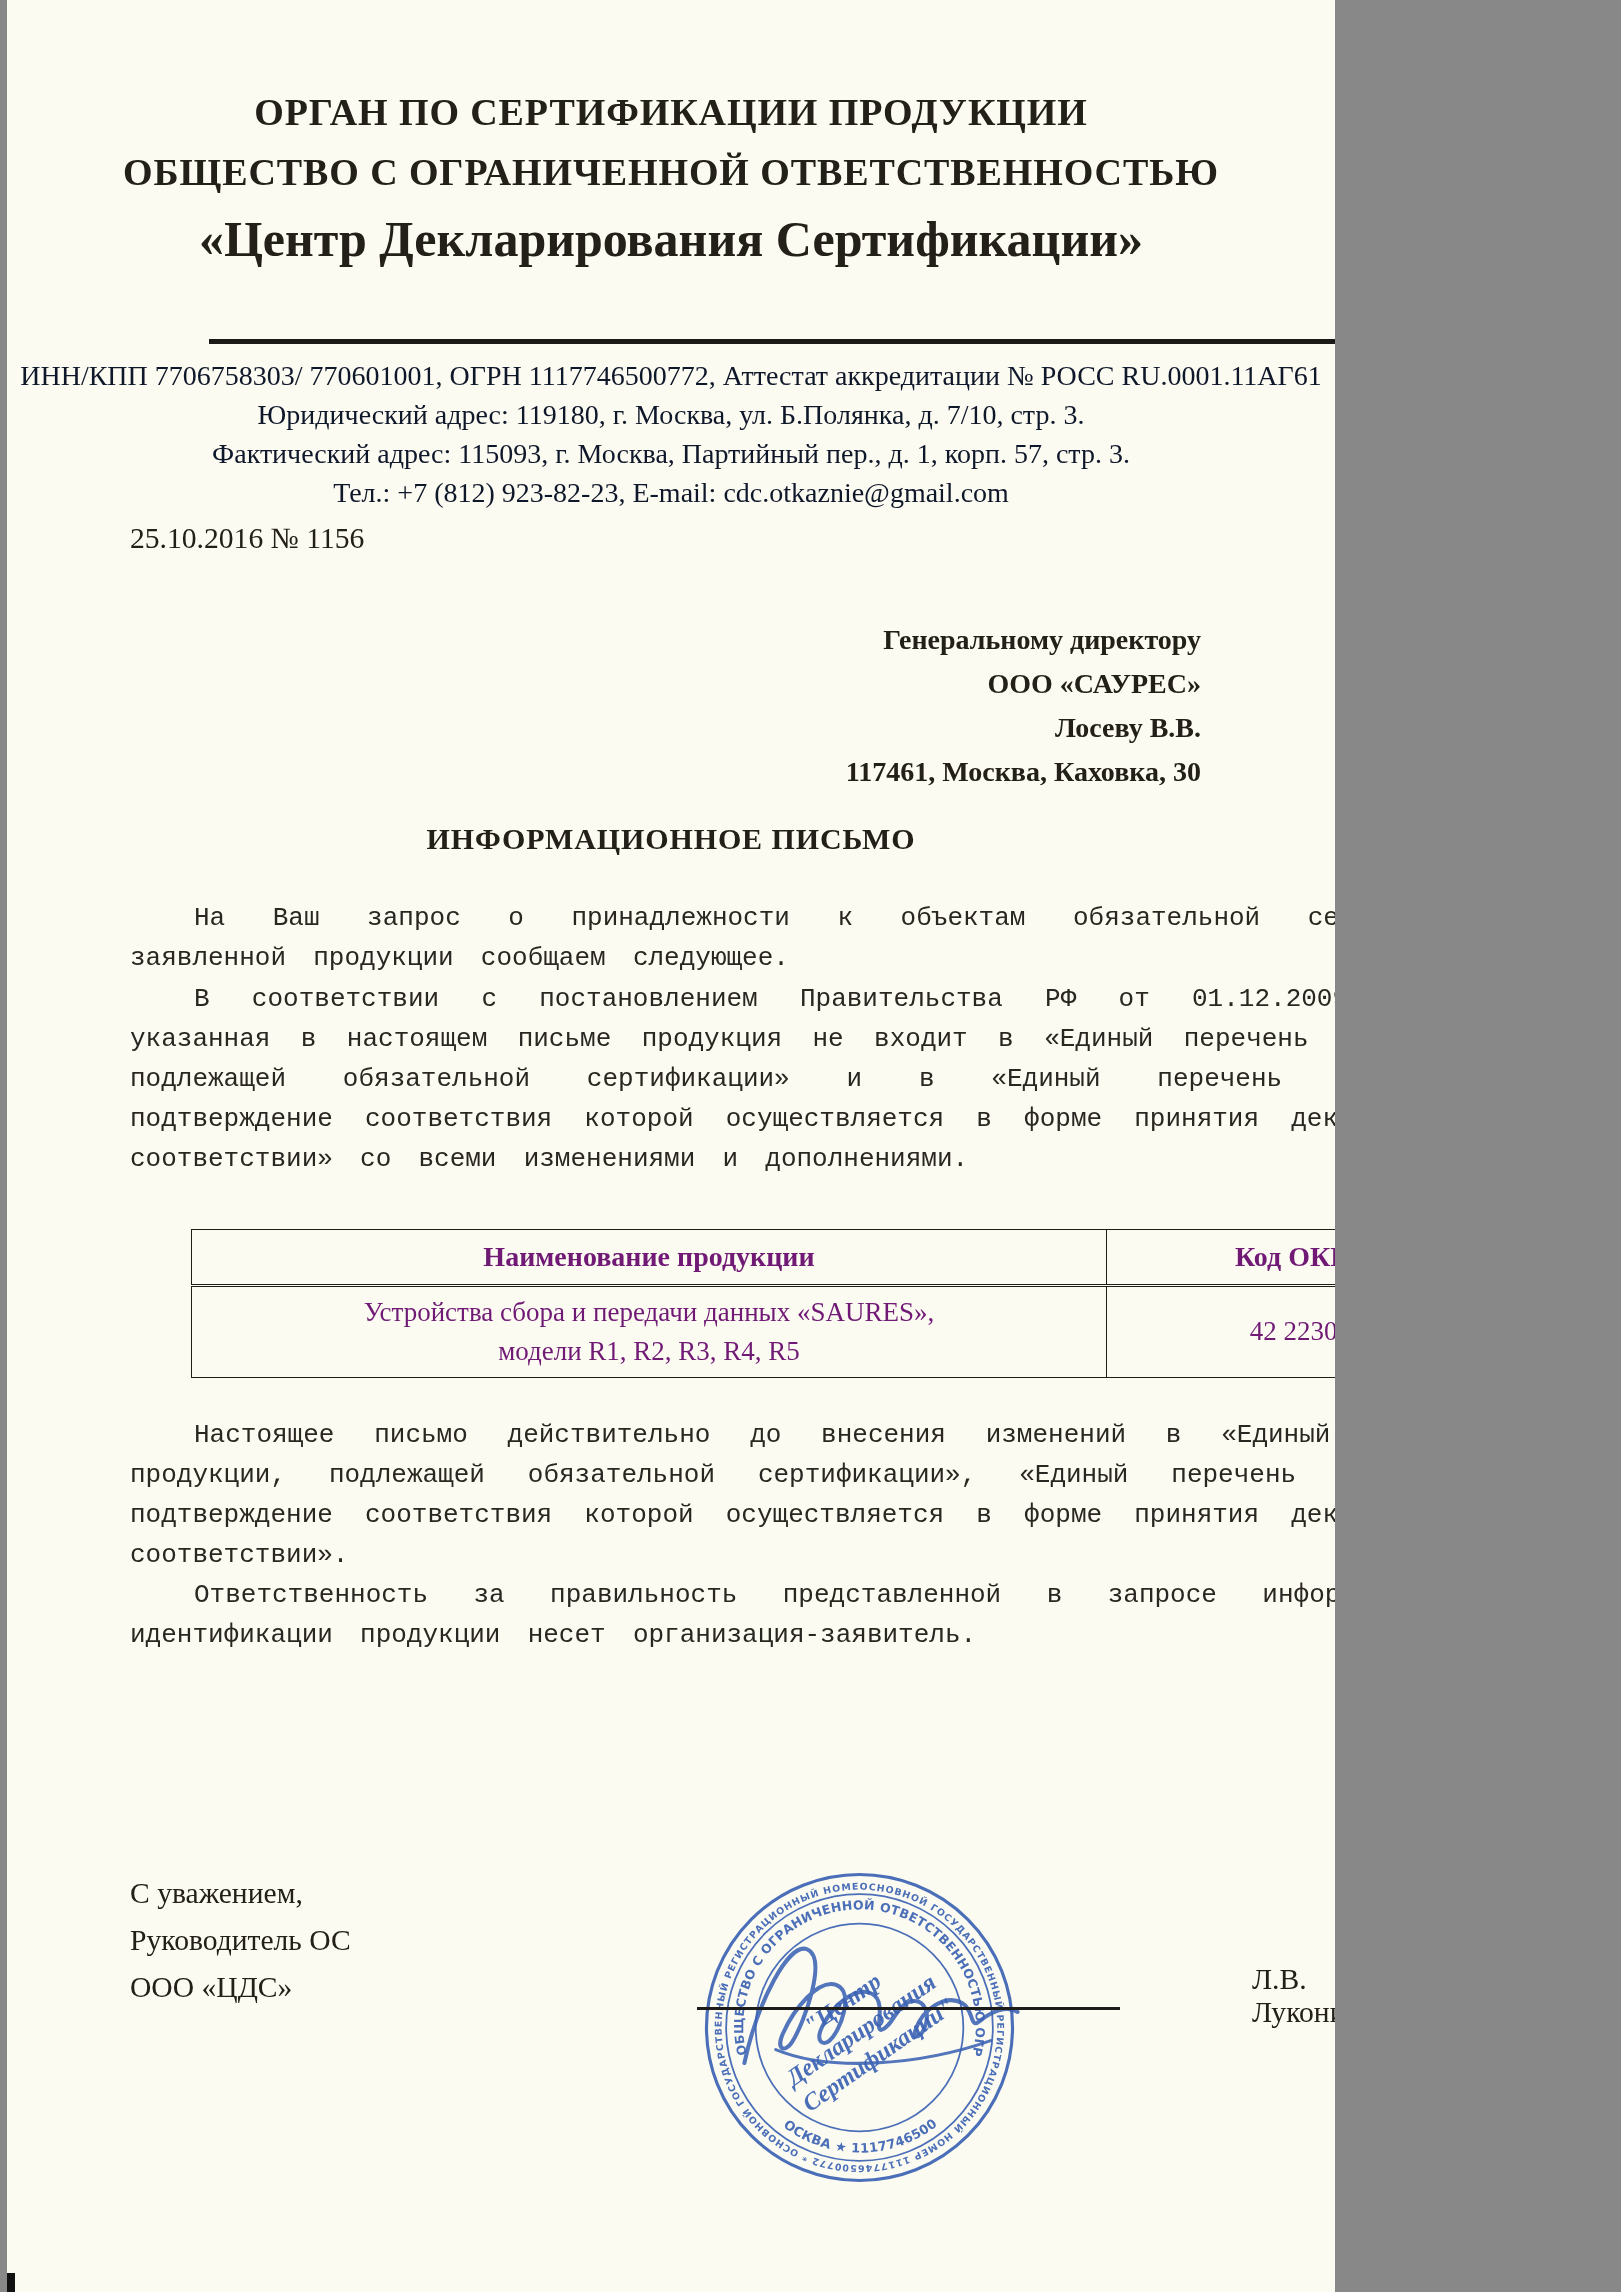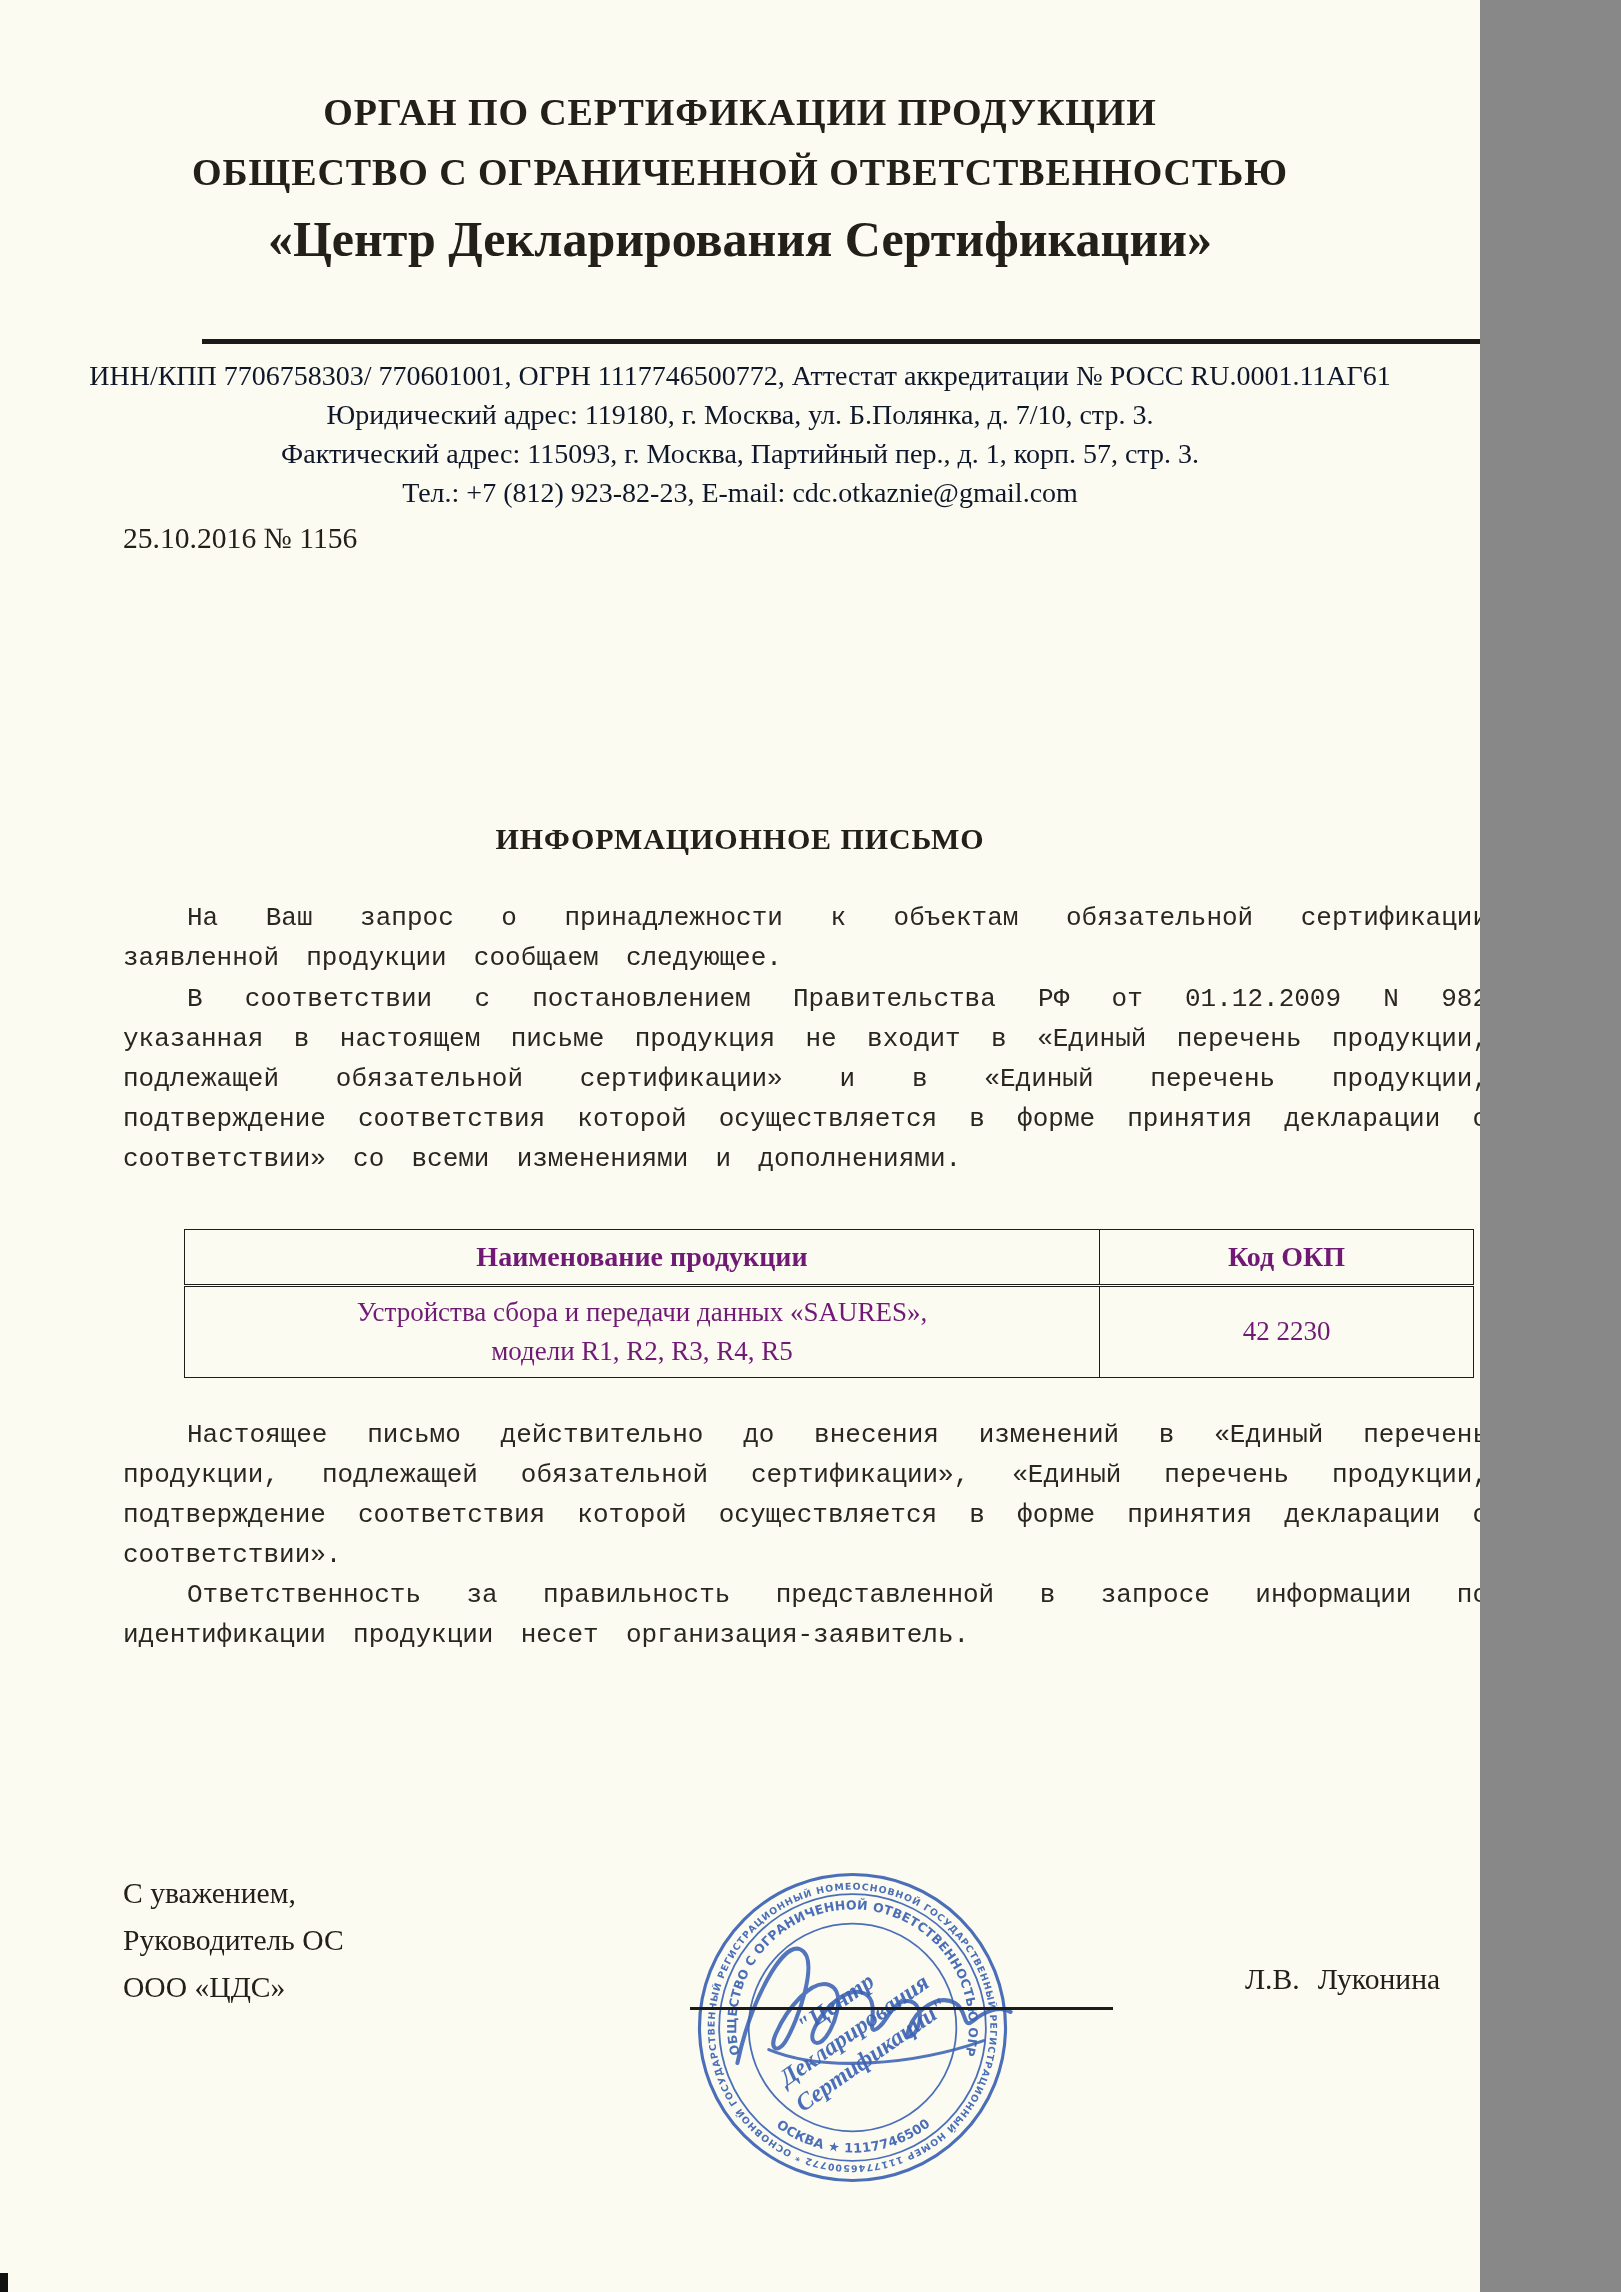--- a/index.html
+++ b/index.html
@@ -1,23 +1,24 @@
 <!DOCTYPE html>
 <html style="--paper: #fcfbf1; --ink: #232019; --stamp: #3c63b4;font-size:14.3px"><head>
 <meta charset="utf-8">
 <style>
   :root{
     --paper:#fcfbf1; --ink:#232019; --stamp:#3c63b4;
   }
   html,body{margin:0;padding:0;background:#888;}
   #page{
-    position:relative; width:1480px; height:2293px; overflow:hidden;
+    position:relative; width:1328px; height:2293px; overflow:hidden;
     background:var(--paper);
     font-family:"Liberation Serif","DejaVu Serif",serif;
     color:var(--ink);
+    margin-left:7px;
   }
   .abs{position:absolute;}
   .ctr{left:0; width:100%; text-align:center;}
   
   .h-line1{top:90px; font-weight:bold; font-size:38px; letter-spacing:0.9px;}
   .h-line2{top:150px; font-weight:bold; font-size:38px; letter-spacing:0.9px;}
   .h-line3{top:210px; font-weight:bold; font-size:50px;}
   .h-line4{top:279px; font-weight:bold; font-size:47px;}
   .rule{top:339px; left:202px; width:1309px; height:4.5px; background:#1b1a18;}
   .requisites{top:356px; font-size:28px; line-height:39px; color:#0f172a;}
@@ -66,20 +67,26 @@
   <div class="abs ctr h-line3">«Центр Декларирования Сертификации»</div>
   <div class="abs rule"></div>
   <div class="abs ctr requisites">
     <div>ИНН/КПП  7706758303/ 770601001, ОГРН 1117746500772, Аттестат аккредитации № РОСС RU.0001.11АГ61</div>
     <div>Юридический адрес: 119180, г. Москва, ул. Б.Полянка, д. 7/10, стр. 3.</div>
     <div>Фактический адрес: 115093, г. Москва, Партийный пер., д. 1, корп. 57, стр. 3.</div>
     <div>Тел.: +7 (812) 923-82-23, E-mail: cdc.otkaznie@gmail.com</div>
   </div>
 
   <div class="abs date-number">25.10.2016 № 1156</div>
+  <div class="abs recipient">
+    <div>Генеральному директору</div>
+    <div>ООО «САУРЕС»</div>
+    <div>Лосеву В.В.</div>
+    <div>117461, Москва, Каховка, 30</div>
+  </div>
 
   <div class="abs ctr letter-title">ИНФОРМАЦИОННОЕ ПИСЬМО</div>
 
   <div class="abs bodyblock pb1">
     <p>На Ваш запрос о принадлежности к объектам обязательной сертификации заявленной продукции сообщаем следующее.</p>
   </div>
   <div class="abs bodyblock pb2">
     <p>В соответствии с постановлением Правительства РФ от 01.12.2009 N 982 указанная в настоящем письме продукция не входит в «Единый перечень продукции, подлежащей обязательной сертификации» и в «Единый перечень продукции, подтверждение соответствия которой осуществляется в форме принятия декларации о соответствии» со всеми изменениями и дополнениями.</p>
   </div>
 

